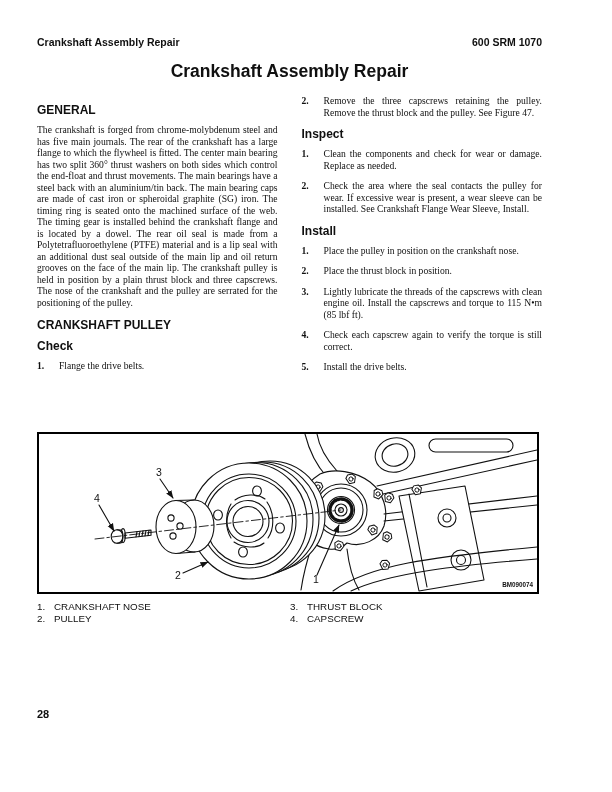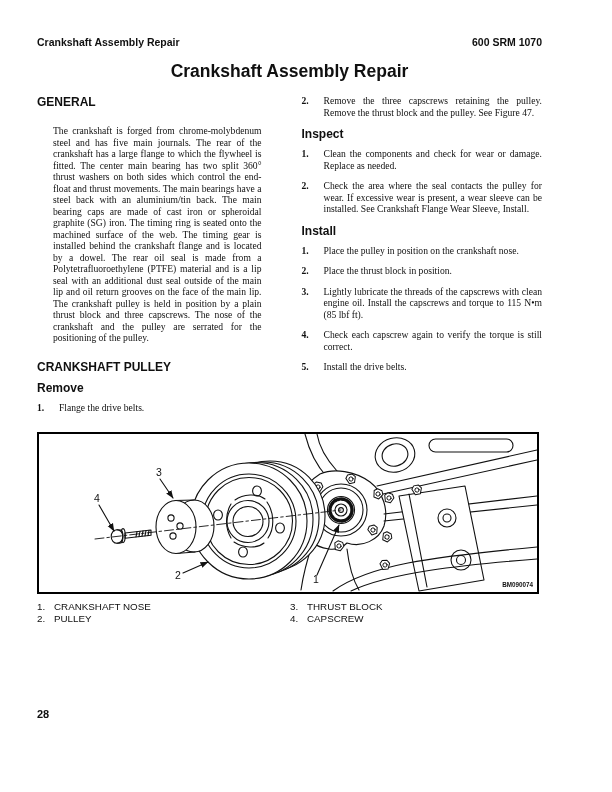--- a/index.html
+++ b/index.html
@@ -6,24 +6,24 @@
   body { width:612px; height:792px; }
   .page {
     position:relative; width:612px; height:792px; box-sizing:border-box;
     padding:36px 70px 12px 37px; color:#101010; background:#ffffff; overflow:hidden;
   }
   .header { display:flex; justify-content:space-between; align-items:baseline;
     font:bold 10.5px "Liberation Sans", sans-serif; }
   .title { font:bold 17.5px "Liberation Sans", sans-serif; text-align:center; margin:13px 0 0 0; }
   .columns { display:flex; gap:24px; margin-top:13px; height:334px; overflow:hidden; }
   .col { width:240.5px; flex:0 0 240.5px; }
-  .sec-heading { font:bold 12px "Liberation Sans", sans-serif; margin:0 0 7px 0; }
+  .sec-heading { font:bold 12px "Liberation Sans", sans-serif; margin:8px 0 7px 0; }
   .sec-heading.mt { margin-top:10px; }
   .sub-heading { font:bold 12px "Liberation Sans", sans-serif; margin:6px 0 7px 0; }
-  .body-text { font:9.6px/1.2 "Liberation Serif", serif; text-align:justify; margin:16px; }
+  .body-text { font:9.6px/1.2 "Liberation Serif", serif; text-align:justify; margin:0; }
   .step { display:flex; font:9.6px/1.2 "Liberation Serif", serif; margin:0 0 9px 0; }
   .step .num { flex:0 0 22px; width:22px; font-weight:bold; }
   .step .txt { flex:1; text-align:justify; }
   .figure-box { margin-top:3px; width:498px; height:158px; border:2px solid #000; background:#fff; }
   .figure-box svg { display:block; }
   .legend { display:flex; margin-top:7px; font:9.8px/1.25 "Liberation Sans", sans-serif; }
   .legend-col { width:253px; flex:0 0 253px; }
   .legend-row { display:flex; }
   .legend-row .num { flex:0 0 17px; width:17px; }
   .caption { text-align:center; font:bold italic 10.3px "Liberation Serif", serif; margin-top:9px; }
@@ -40,21 +40,21 @@
   </div>
 
   <h1 class="title">Crankshaft Assembly Repair</h1>
 
   <div class="columns">
 
     <div class="col">
       <h2 class="sec-heading">GENERAL</h2>
       <p class="body-text">The crankshaft is forged from chrome-molybdenum steel and has five main journals.  The rear of the crankshaft has a large flange to which the flywheel is fitted.  The center main bearing has two split 360° thrust washers on both sides which control the end-float and thrust movements. The main bearings have a steel back with an aluminium/tin back.  The main bearing caps are made of cast iron or spheroidal graphite (SG) iron.  The timing ring is seated onto the machined surface of the web.  The timing gear is installed behind the crankshaft flange and is located by a dowel. The rear oil seal is made from a Polytetrafluoroethylene (PTFE) material and is a lip seal with an additional dust seal outside of the main lip and oil return grooves on the face of the main lip.  The crankshaft pulley is held in position by a plain thrust block and three capscrews. The nose of the crankshaft and the pulley are serrated for the positioning of the pulley.</p>
       <h2 class="sec-heading mt">CRANKSHAFT PULLEY</h2>
-      <h3 class="sub-heading">Remove</h3>
+      <h3 class="sub-heading">Check</h3>
       <div class="step">
         <span class="num">1.</span>
         <span class="txt">Flange the drive belts.</span>
       </div>
     </div>
 
     <div class="col">
       <div class="step">
         <span class="num">2.</span>
         <span class="txt">Remove the three capscrews retaining the pulley. Remove the thrust block and the pulley. See Figure 47.</span>

